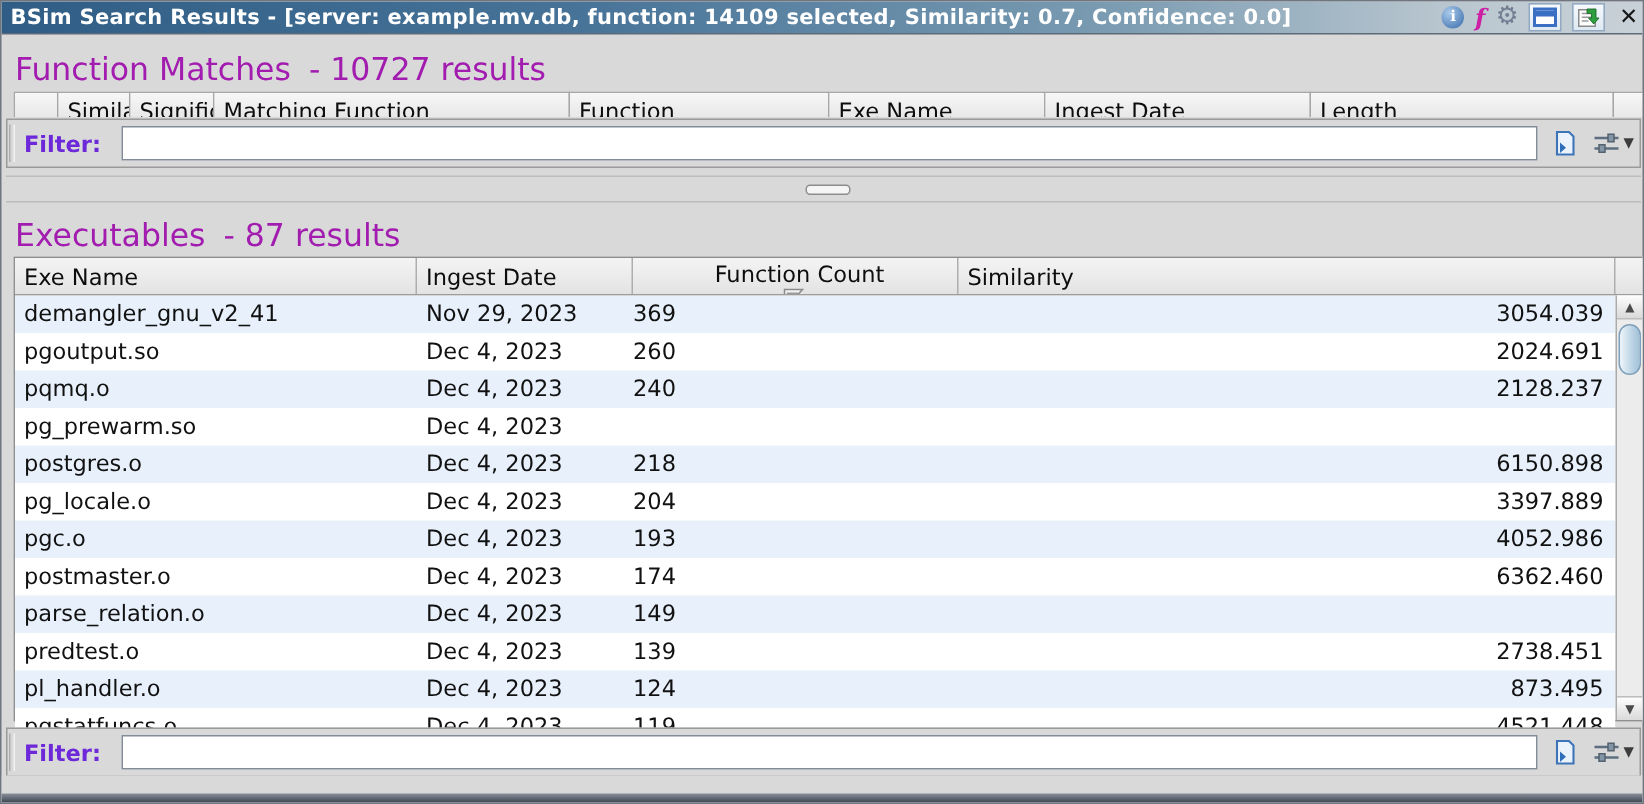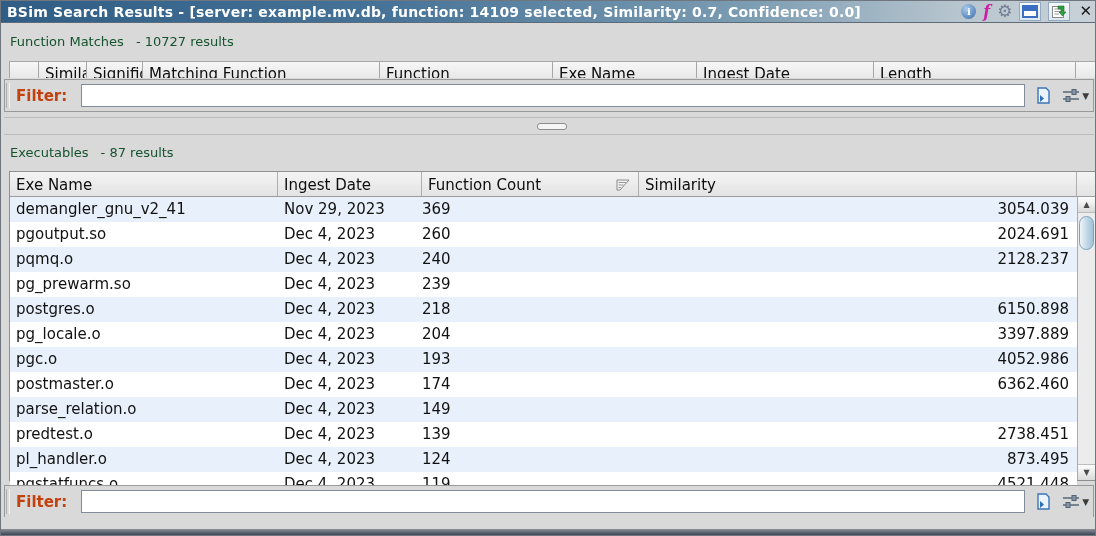--- a/index.html
+++ b/index.html
@@ -20,48 +20,48 @@
   .icon-info{width:15px;height:15px;border-radius:50%;
     background:radial-gradient(circle at 35% 30%,#a9c9ea,#5a87bd 70%,#3f6da6);
     color:#fff;font:bold 10px "DejaVu Serif",serif;display:flex;align-items:center;justify-content:center;}
   .icon-f{color:#cc1fa3;font:bold italic 16px "DejaVu Serif",serif;line-height:16px;}
   .icon-gear{color:#747e93;font-size:17px;line-height:17px;}
   .tb-btn{border:1px solid #93a9c2;background:linear-gradient(#f6fafd,#dde8f1);padding:1px 2px;display:flex;align-items:center;height:19px;}
   .icon-win{width:16px;height:13px;border:2px solid #3a6fc4;background:#fff;position:relative;}
   .icon-win .bar{position:absolute;left:0;top:0;width:100%;height:4px;background:#3a6fc4;}
   .icon-x{color:#151515;font-size:15px;font-weight:bold;line-height:15px;margin-left:2px;}
   
-  .section-label{position:absolute;left:9px;font-size:13px;color:#14532d;display:flex;gap:12px;white-space:nowrap;}
+  .section-label{position:absolute;left:9px;font-size:21px;color:#a21caf;display:flex;gap:12px;white-space:nowrap;}
   
   .fm-clip{position:absolute;left:8px;top:60px;width:1087px;height:17px;overflow:hidden;}
   .hdr-row{display:flex;height:24px;}
   .hcell{border:1px solid #a6a6a6;border-left:none;background:linear-gradient(#f7f7f7,#e2e2e2);
     font-size:15px;padding:3px 0 0 6px;white-space:nowrap;overflow:hidden;color:#0d0d0d;}
   .hcell:first-child{border-left:1px solid #a6a6a6;}
   .fm-clip .h0{width:30px}.fm-clip .h1{width:48px}.fm-clip .h2{width:56px}.fm-clip .h3{width:173px}
   .fm-clip .h4{width:237px}.fm-clip .h5{width:144px}.fm-clip .h6{width:177px}.fm-clip .h7{width:202px}
   .fm-clip .hcorner{flex:1;padding:0;}
   
   .filter-panel{position:absolute;left:3px;width:1090px;height:33px;border:1px solid #9a9a9a;
     background:#d9d9d9;display:flex;align-items:center;}
   .grip{width:4px;height:25px;border-left:1px solid #aeaeae;border-right:1px solid #f2f2f2;margin:0 6px 0 1px;}
-  .filter-label{font-size:15px;font-weight:bold;color:#c2410c;margin-right:14px;white-space:nowrap;}
+  .filter-label{font-size:15px;font-weight:bold;color:#6d28d9;margin-right:14px;white-space:nowrap;}
   .filter-input{width:944px;height:23px;border:1px solid #828c99;background:#fff;font:15px "DejaVu Sans",sans-serif;padding:0 4px;outline:none;}
   .filter-icons{display:flex;align-items:center;gap:9px;margin-left:9px;}
   .caret{color:#3c3c3c;font-size:9px;margin-left:2px;}
   
   .splitter{position:absolute;left:3px;top:116px;width:1090px;height:18px;background:#d9d9d9;
     border-top:1px solid #bcbcbc;border-bottom:1px solid #bcbcbc;}
   .split-handle{position:absolute;left:533px;top:5px;width:30px;height:7px;background:#f5f5f5;
     border:1px solid #8d8d8d;border-radius:3px;}
   
   .exec-table{position:absolute;left:8px;top:170px;width:1087px;height:310px;border:1px solid #8f8f8f;background:#fff;}
   .exec-header{display:flex;height:25px;background:linear-gradient(#f4f4f4,#e3e3e3);border-bottom:1px solid #9d9d9d;}
   .ehcell{border-right:1px solid #aeaeae;font-size:15px;padding:2px 0 0 6px;white-space:nowrap;overflow:hidden;color:#0d0d0d;display:flex;align-items:center;}
-  .eh0{width:268px}.eh1{width:144px}.eh2{width:217px;}.eh3{flex:1}.ehcorner{width:18px;border-right:none;}
+  .eh0{width:268px}.eh1{width:144px}.eh2{width:217px;flex-direction:column;}.eh3{flex:1}.ehcorner{width:18px;border-right:none;}
   .eh2 .spacer{flex:1}
   .sort-ic{margin-right:8px;display:flex;align-items:center;}
   .tbody{position:absolute;left:0;top:25px;width:1067px;height:366px;overflow:hidden;}
   .trow{display:flex;height:25px;font-size:15px;line-height:25px;white-space:nowrap;}
   .trow:nth-child(odd){background:#e8f1fb;}
   .trow:nth-child(even){background:#ffffff;}
   .tcell{overflow:hidden;}
   .tcell.c0{width:268px;padding-left:6px;}
   .tcell.c1{width:144px;padding-left:6px;}
   .tcell.c2{width:217px;text-align:left;padding-right:6px;}
@@ -192,21 +192,20 @@
         </div>
         <div class="trow">
           <div class="tcell c0">pqmq.o</div>
           <div class="tcell c1">Dec 4, 2023</div>
           <div class="tcell c2">240</div>
           <div class="tcell c3">2128.237</div>
         </div>
         <div class="trow">
           <div class="tcell c0">pg_prewarm.so</div>
           <div class="tcell c1">Dec 4, 2023</div>
-          <div class="tcell c2">239</div>
         </div>
         <div class="trow">
           <div class="tcell c0">postgres.o</div>
           <div class="tcell c1">Dec 4, 2023</div>
           <div class="tcell c2">218</div>
           <div class="tcell c3">6150.898</div>
         </div>
         <div class="trow">
           <div class="tcell c0">pg_locale.o</div>
           <div class="tcell c1">Dec 4, 2023</div>

